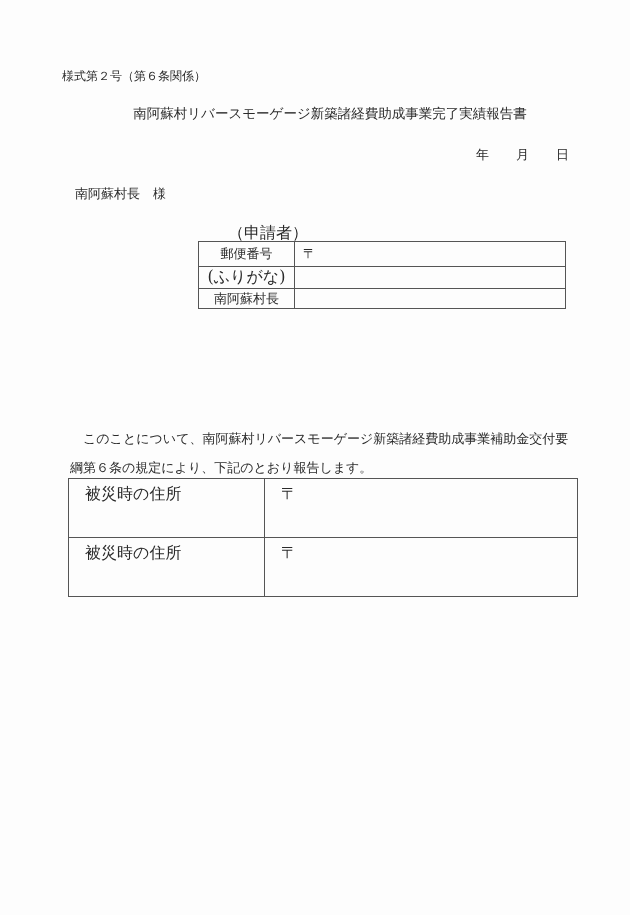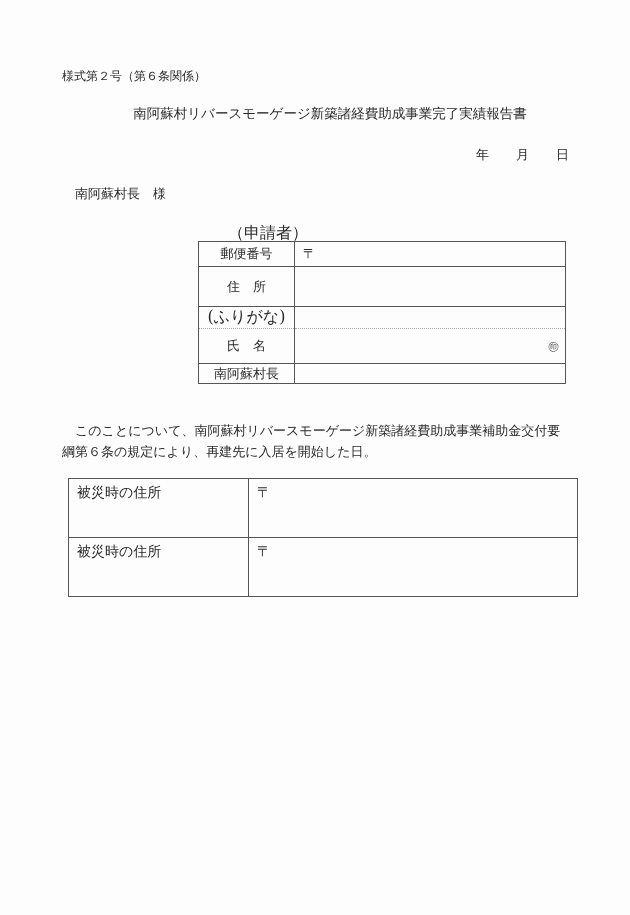--- a/index.html
+++ b/index.html
@@ -17,24 +17,24 @@
     .tbl { position: absolute; border-collapse: collapse; }
     .tbl td { border: 1px solid #555; padding: 0; font-size: 13px; }
     .app-tbl { left: 198px; top: 241px; width: 368px; }
     .app-tbl td.lbl { width: 95px; text-align: center; }
     .app-tbl td.val { padding-left: 8px; position: relative; }
     .app-tbl tr.furi td { border-bottom: 1px dotted #aaa; }
     .app-tbl tr.name td { border-top: 1px dotted #aaa; }
     .seal { position: absolute; right: 6px; top: 50%; transform: translateY(-50%); font-size: 11px; }
 
     .body-text { left: 62px; top: 420px; font-size: 13px; line-height: 21px; white-space: normal; width: 520px; }
-    .body-text p { margin: 0; }
+    .body-text p { margin: 8px; }
 
     .rep-tbl { left: 68px; top: 478px; width: 510px; }
-    .rep-tbl td { font-size: 14px; vertical-align: top; padding: 5px 8px; }
+    .rep-tbl td { font-size: 16px; vertical-align: top; padding: 5px 16px; }
     .rep-tbl td.lbl { width: 163px; }
     .rep-tbl tr.tall td { height: 48px; }
     .rep-tbl tr.short td { height: 17px; vertical-align: middle; }
     .date-cells span { display: inline-block; }
   </style>
 </head>
 <body>
 
 <div class="abs form-no">様式第２号（第６条関係）</div>
 <div class="abs title">南阿蘇村リバースモーゲージ新築諸経費助成事業完了実績報告書</div>
@@ -45,44 +45,34 @@
 
 <div class="abs addressee">南阿蘇村長　様</div>
 <div class="abs applicant-label">（申請者）</div>
 
 <table class="tbl app-tbl">
   <tbody>
       <tr style="height:25px">
     <td class="lbl">郵便番号</td>
     <td class="val">〒</td>
   </tr>
-  <tr style="height:40px">
-    <td class="lbl">住　所</td>
-    <td class="val"></td>
-  </tr>
   <tr class="furi" style="height:20px">
     <td class="lbl" style="font-size:16px">(ふりがな)</td>
     <td class="val"></td>
-  </tr>
-  <tr class="name" style="height:35px">
-    <td class="lbl">氏　名</td>
-    <td class="val">
-      <span class="seal">㊞</span>
-    </td>
   </tr>
   <tr style="height:20px">
     <td class="lbl">南阿蘇村長</td>
     <td class="val"></td>
   </tr>
 </tbody>
   </table>
 
 <div class="abs body-text">
   <p>　このことについて、南阿蘇村リバースモーゲージ新築諸経費助成事業補助金交付要</p>
-  <p>綱第６条の規定により、再建先に入居を開始した日。</p>
+  <p>綱第６条の規定により、下記のとおり報告します。</p>
 </div>
 
 <table class="tbl rep-tbl">
   <tbody>
       <tr class="tall">
     <td class="lbl">被災時の住所</td>
     <td>〒</td>
   </tr>
   <tr class="tall">
     <td class="lbl">被災時の住所</td>

